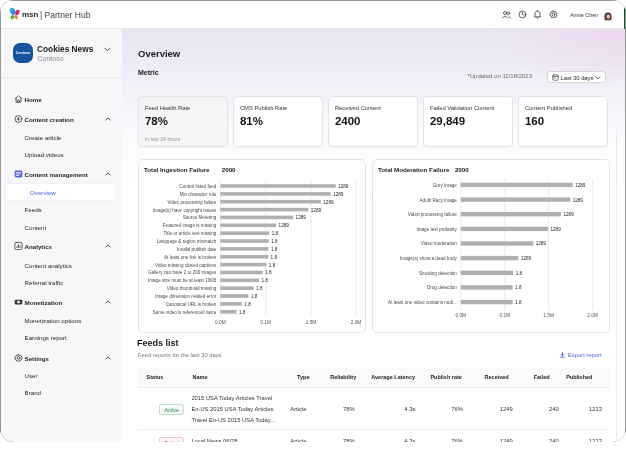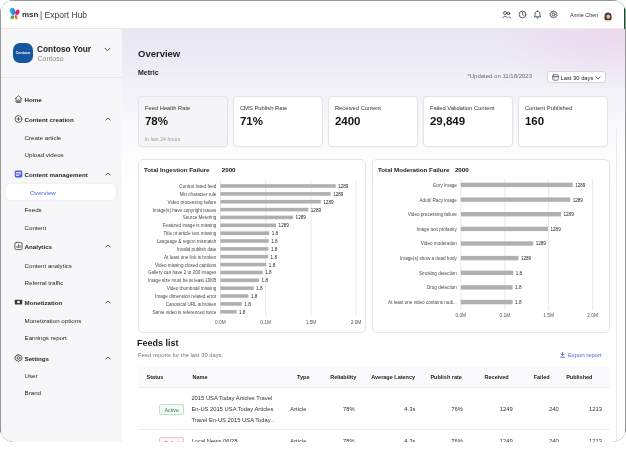--- a/index.html
+++ b/index.html
@@ -97,21 +97,21 @@
             <stop offset="0" stop-color="#e94b8f"></stop>
             <stop offset="1" stop-color="#fb8c1e"></stop>
           </linearGradient>
       </defs>
       <ellipse cx="3.6" cy="4.4" rx="2.7" ry="3.7" fill="url(#gb)" transform="rotate(-26 3.6 4.4)"></ellipse>
       <ellipse cx="8.4" cy="5.3" rx="1.9" ry="2.8" fill="url(#gr)" transform="rotate(27 8.4 5.3)"></ellipse>
       <ellipse cx="3.4" cy="10.3" rx="1.8" ry="2.2" fill="url(#gg)" transform="rotate(38 3.4 10.3)"></ellipse>
       <ellipse cx="7.2" cy="10.3" rx="1.4" ry="2.3" fill="url(#go)" transform="rotate(-18 7.2 10.3)"></ellipse>
     </svg>
     <span id="msntxt">msn</span>
-    <span id="phub">| Export Hub</span>
+    <span id="phub">| Partner Hub</span>
     <svg class="hic lin" style="left:502px" viewBox="0 0 10 10">
         <circle cx="3.4" cy="3.4" r="1.7"></circle>
         <path d="M1 8.6 C1 6.4 5.8 6.4 5.8 8.6"></path>
         <circle cx="7.2" cy="3.8" r="1.4"></circle>
         <path d="M7.8 7.8 C9 7.2 9.4 8.2 9.4 8.6"></path>
       </svg>
     <svg class="hic lin" style="left:517.5px" viewBox="0 0 10 10">
         <circle cx="5" cy="5" r="3.8"></circle>
         <path d="M5 2.8 V5 L6.6 6"></path>
       </svg>
@@ -130,21 +130,21 @@
         <path d="M2.4 6.2 C2.2 2.8 4 1.6 6 1.6 C8 1.6 9.8 2.8 9.6 6.2 L9.2 9.4 L2.8 9.4 Z" fill="#503a2e"></path>
         <ellipse cx="6.3" cy="5.6" rx="1.8" ry="2.2" fill="#e9c0ab"></ellipse>
         <path d="M1.4 12 C1.8 9.8 3.8 9.2 6 9.2 C8.2 9.2 10.2 9.8 10.6 12 Z" fill="#dae6f0"></path>
       </svg>
     </div>
   </div>
 
   <div id="side">
     <div id="prof">
       <div id="pav">Contoso</div>
-      <div id="pname">Contoso Your</div>
+      <div id="pname">Cookies News</div>
       <div id="psub">Contoso</div>
       <svg id="pchev" class="lin" width="7" height="5" viewBox="0 0 7 5">
           <path d="M1 1.2 L3.5 3.8 L6 1.2"></path>
         </svg>
     </div>
     <div id="navwrap">
         <div class="nav hd" style="top:61.0px; height:17px">
           <svg class="ico lin" viewBox="0 0 10 10">
             <path d="M1.4 4.6 L5 1.4 L8.6 4.6 M2.3 4.2 V8.6 H7.7 V4.2 M4.1 8.6 V6.2 H5.9 V8.6"></path>
           </svg>
@@ -252,21 +252,21 @@
         </svg>
     </div>
     <div id="cards">
         <div class="mc" style="left:16.4px; background:#f5f5f8">
           <div class="lb">Feed Health Rate</div>
           <div class="vl">78%</div>
           <div class="sb">In last 24 hours</div>
         </div>
 <div class="mc" style="left:111.4px; background:#fff">
           <div class="lb">CMS Publish Rate</div>
-          <div class="vl">71%</div>
+          <div class="vl">81%</div>
         </div>
 <div class="mc" style="left:206.4px; background:#fff">
           <div class="lb">Received Content</div>
           <div class="vl">2400</div>
         </div>
 <div class="mc" style="left:301.4px; background:#fff">
           <div class="lb">Failed Validation Content</div>
           <div class="vl">29,849</div>
         </div>
 <div class="mc" style="left:396.4px; background:#fff">

